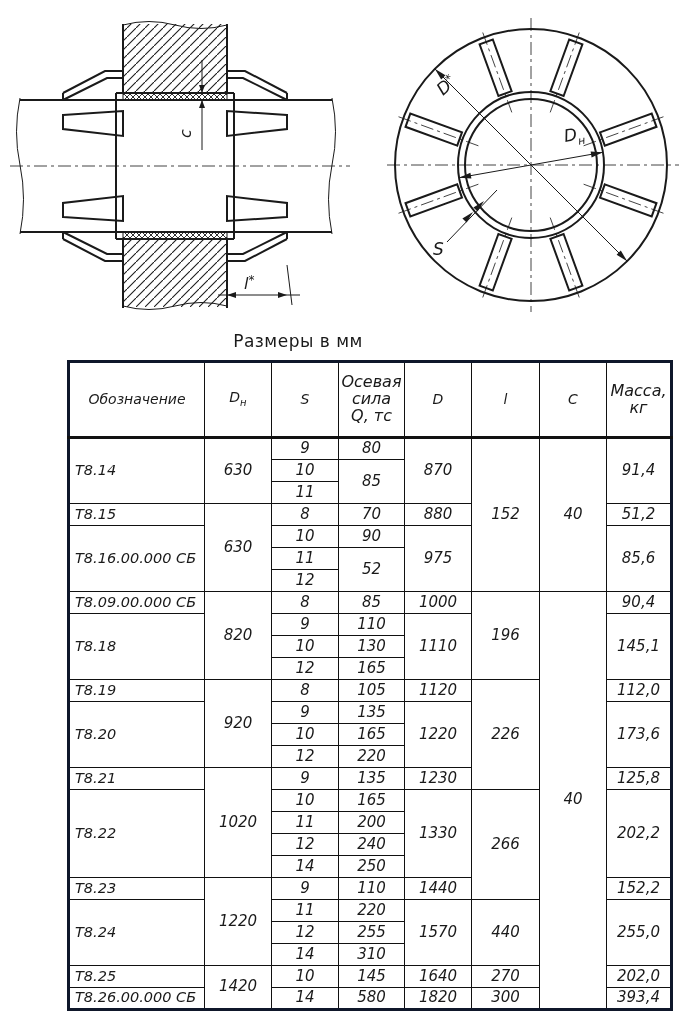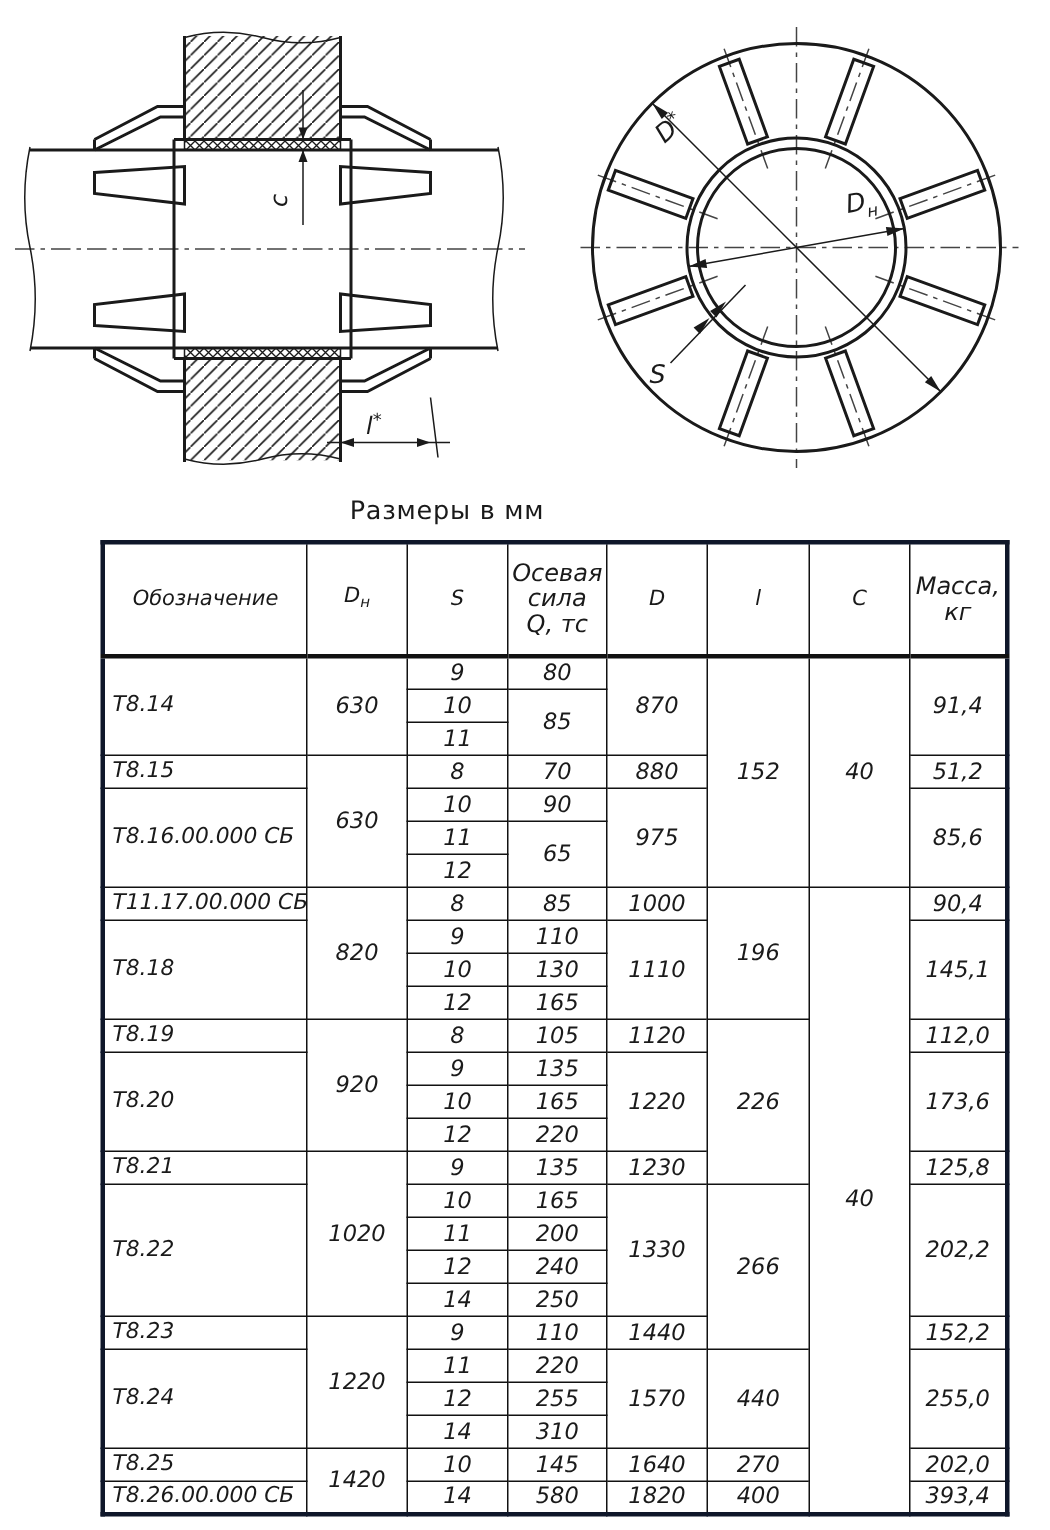--- a/index.html
+++ b/index.html
@@ -221,27 +221,27 @@
         </tr>
         <tr>
           <td rowspan="3" class="des">Т8.16.00.000 СБ</td>
           <td>10</td>
           <td>90</td>
           <td rowspan="3">975</td>
           <td rowspan="3">85,6</td>
         </tr>
         <tr>
           <td>11</td>
-          <td rowspan="2">65</td>
-        </tr>
-        <tr>
-          <td>12</td>
-        </tr>
-        <tr>
-          <td class="des">Т11.17.00.000 СБ</td>
+          <td rowspan="2">52</td>
+        </tr>
+        <tr>
+          <td>12</td>
+        </tr>
+        <tr>
+          <td class="des">Т8.09.00.000 СБ</td>
           <td rowspan="4">820</td>
           <td>8</td>
           <td>85</td>
           <td>1000</td>
           <td rowspan="4">196</td>
           <td rowspan="19">40</td>
           <td>90,4</td>
         </tr>
         <tr>
           <td rowspan="3" class="des">Т8.18</td>
@@ -341,19 +341,19 @@
           <td>145</td>
           <td>1640</td>
           <td>270</td>
           <td>202,0</td>
         </tr>
         <tr>
           <td class="des">Т8.26.00.000 СБ</td>
           <td>14</td>
           <td>580</td>
           <td>1820</td>
-          <td>400</td>
+          <td>300</td>
           <td>393,4</td>
         </tr>
       </tbody>
   </table>
 
 </div>
 
 </body></html>

